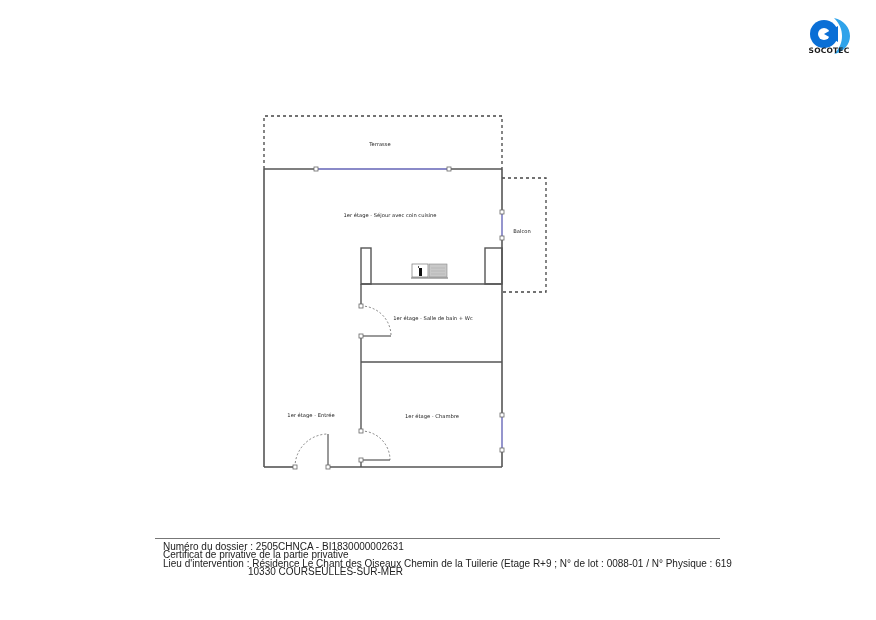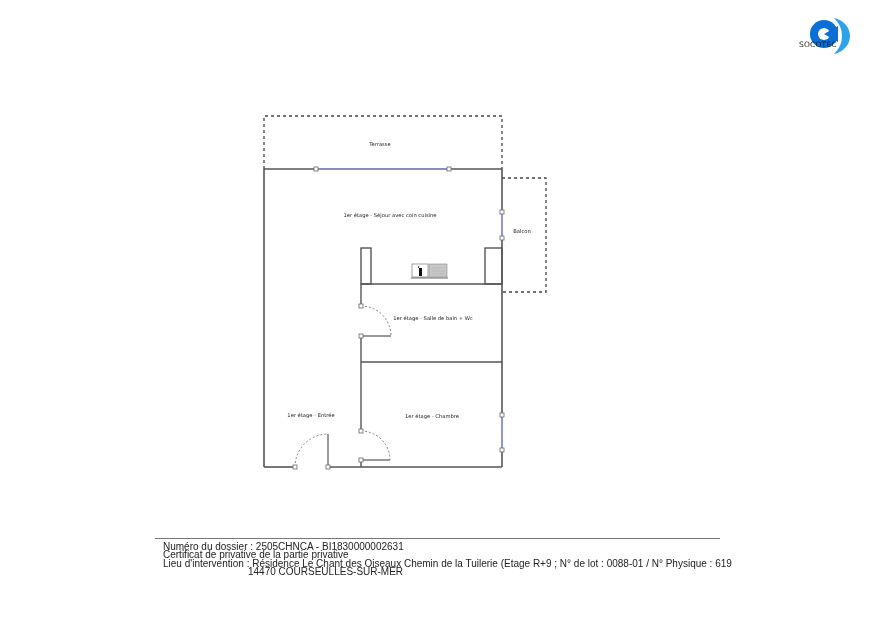--- a/index.html
+++ b/index.html
@@ -1,18 +1,18 @@
 <!DOCTYPE html>
 <html><head>
 <meta charset="utf-8">
 <style>
   html, body { margin: 0; padding: 0; background: #ffffff; }
   body { width: 876px; height: 620px; position: relative; overflow: hidden; font-family: "Liberation Sans", sans-serif; }
   .logo { position: absolute; left: 804px; top: 12px; width: 50px; height: 48px; }
-  .logo-text { position: absolute; left: 799px; top: 40px; width: 60px; font-family: "DejaVu Sans", sans-serif; font-weight: normal; font-size: 7.5px; color: #1a1a1a; letter-spacing: 0.2px; }
+  .logo-text { position: absolute; left: 799px; top: 46px; width: 60px; text-align: center; font-family: "DejaVu Sans", sans-serif; font-weight: bold; font-size: 7.5px; color: #1a1a1a; letter-spacing: 0.2px; }
   .plan { position: absolute; left: 0; top: 0; }
   .room-label { position: absolute; font-family: "DejaVu Sans", sans-serif; font-size: 5.2px; color: #222; white-space: nowrap; transform: translateX(-50%); }
   .footer-rule { position: absolute; left: 155px; top: 538px; width: 565px; height: 1px; background: #777; }
   .footer { position: absolute; left: 163px; top: 543px; font-size: 10px; line-height: 8.3px; color: #222; }
   .footer .line { white-space: nowrap; }
   .footer .indent { padding-left: 85px; }
 </style>
 </head>
 <body>
 
@@ -108,14 +108,14 @@
 <div class="room-label" style="left:522px; top:228px;">Balcon</div>
 <div class="room-label" style="left:433px; top:315px;">1er étage - Salle de bain + Wc</div>
 <div class="room-label" style="left:311px; top:412px;">1er étage - Entrée</div>
 <div class="room-label" style="left:432px; top:413px;">1er étage - Chambre</div>
 
 <div class="footer-rule"></div>
 <div class="footer">
   <div class="line">Numéro du dossier : 2505CHNCA - BI1830000002631</div>
   <div class="line">Certificat de privative de la partie privative</div>
   <div class="line">Lieu d'intervention : Résidence Le Chant des Oiseaux  Chemin de la Tuilerie (Etage R+9 ; N° de lot : 0088-01 / N° Physique : 619</div>
-  <div class="line indent">14470 COURSEULLES-SUR-MER</div>
+  <div class="line indent">10330 COURSEULLES-SUR-MER</div>
 </div>
 
 </body></html>

